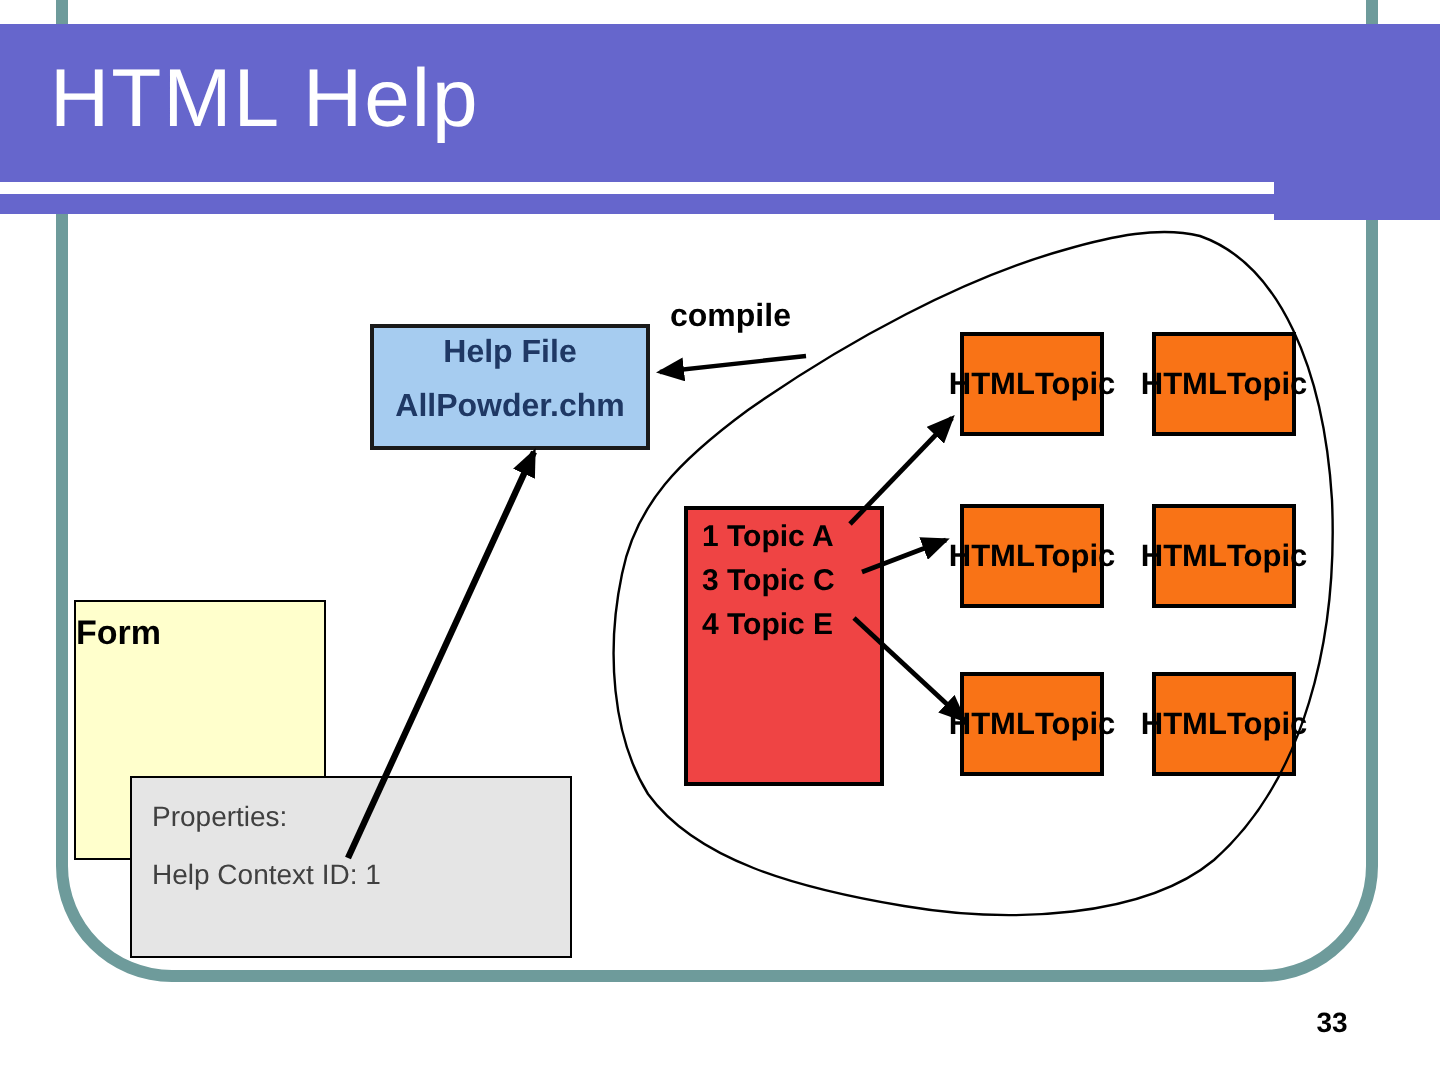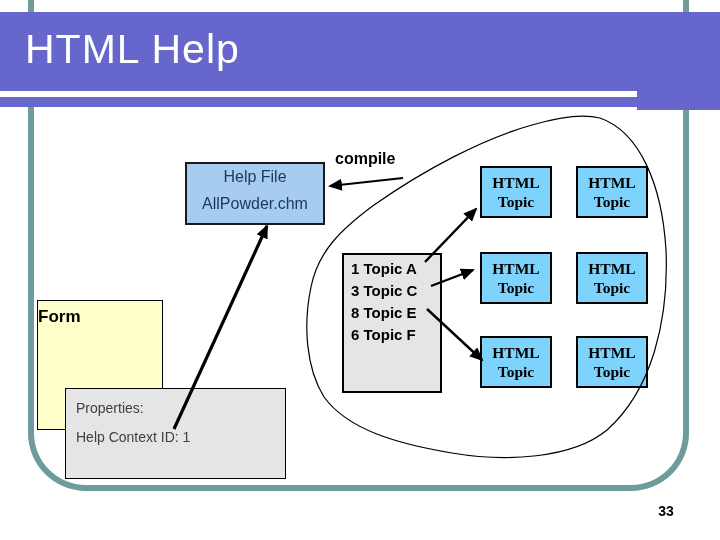--- a/index.html
+++ b/index.html
@@ -38,56 +38,55 @@
   }
 
   
   .help-file-box {
     left: 185px; top: 162px;
     width: 136px; height: 59px;
     background: #a6ccf0;
     border: 2px solid #1a1a1a;
     z-index: 5;
     display: flex; flex-direction: column; align-items: center;
-    font-weight: normal; font-size: 16px; color: #1f3864;
+    font-weight: bold; font-size: 16px; color: #1f3864;
   }
   .help-file-box .l1 { margin-top: 4px; }
   .help-file-box .l2 { margin-top: 9px; }
 
   .compile-label {
     left: 335px; top: 150px;
     font-weight: bold; font-size: 16px; color: #000;
     z-index: 5;
   }
 
   
   .topic-list {
     left: 342px; top: 253px;
     width: 89px; height: 133px;
-    background: #e5e5e5;
+    background: #ef4444;
     border: 2px solid #000;
     z-index: 5;
     padding: 3px 0 0 7px;
     box-sizing: content-box;
     font-weight: bold; font-size: 15px; color: #000;
     line-height: 22px;
     white-space: nowrap;
   }
 
   
   .topic-box {
     width: 68px; height: 48px;
-    background: #7dd3fc;
+    background: #f97316;
     border: 2px solid #000;
     z-index: 5;
-    display: flex; flex-direction: column; align-items: center; justify-content: center;
+    display: flex; flex-direction: row; align-items: center; justify-content: center;
     font-weight: bold; font-size: 15.5px; color: #000;
     line-height: 19px;
     text-align: center;
-    font-family: Liberation Serif, serif;
   }
   .tb-r1c1 { left: 480px; top: 166px; }
   .tb-r1c2 { left: 576px; top: 166px; }
   .tb-r2c1 { left: 480px; top: 252px; }
   .tb-r2c2 { left: 576px; top: 252px; }
   .tb-r3c1 { left: 480px; top: 336px; }
   .tb-r3c2 { left: 576px; top: 336px; }
 
   
   .form-box {
@@ -144,22 +143,21 @@
 <div class="abs help-file-box">
   <span class="l1">Help File</span>
   <span class="l2">AllPowder.chm</span>
 </div>
 
 <div class="abs compile-label">compile</div>
 
 <div class="abs topic-list">
   <div>1 Topic A</div>
   <div>3 Topic C</div>
-  <div>8 Topic E</div>
-  <div>6 Topic F</div>
+  <div>4 Topic E</div>
 </div>
 
 <div class="abs topic-box tb-r1c1">
   <span>HTML</span>
   <span>Topic</span>
 </div>
 <div class="abs topic-box tb-r1c2">
   <span>HTML</span>
   <span>Topic</span>
 </div>

